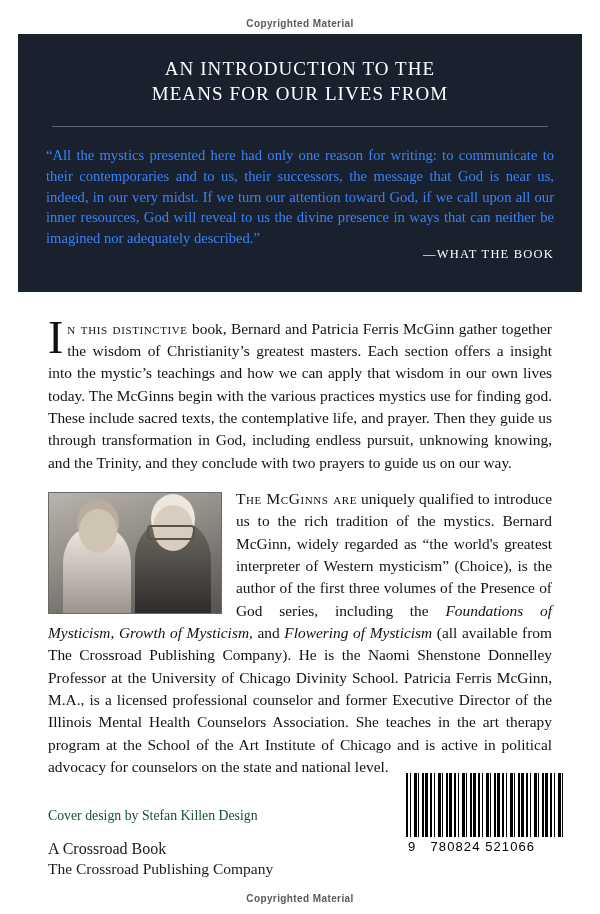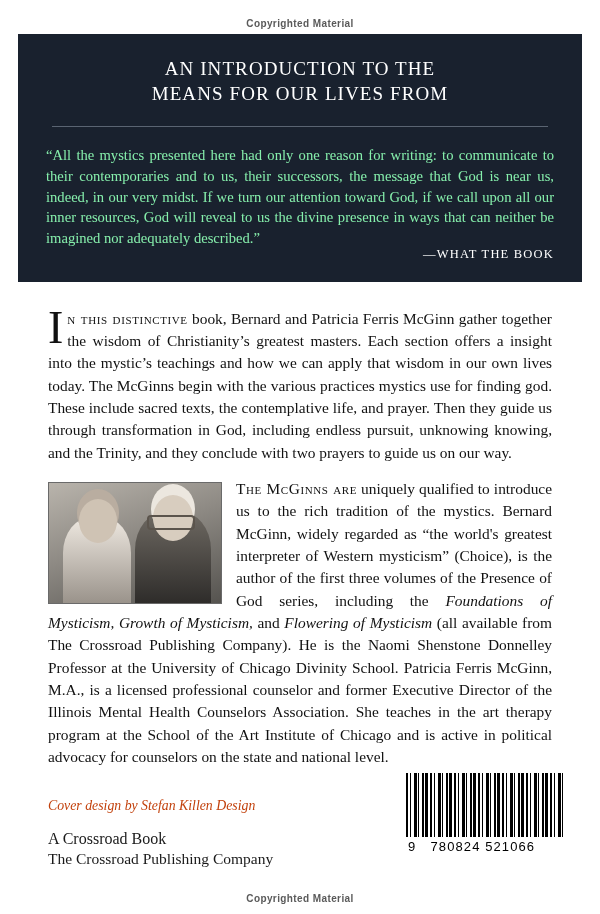--- a/index.html
+++ b/index.html
@@ -46,21 +46,21 @@
     width: 564px;
     height: 848px;
     background: #ffffff;
     box-sizing: border-box;
   }
 
   
   .header-block {
     background: #19212e;
     color: #ffffff;
-    padding: 22px 28px 20px 28px;
+    padding: 22px 28px 30px 28px;
     box-sizing: border-box;
   }
 
   .headline {
     text-align: center;
     font-family: "Liberation Serif", serif;
     font-size: 19px;
     line-height: 1.32;
     letter-spacing: 1.1px;
     color: #ffffff;
@@ -72,21 +72,21 @@
   .rule {
     height: 1px;
     background: #5a6472;
     margin: 20px 6px 18px 6px;
   }
 
   .quote {
     font-family: "Liberation Serif", serif;
     font-size: 14.6px;
     line-height: 1.42;
-    color: #86efac;
+    color: #3b82f6;
     text-align: justify;
     margin: 0;
   }
   .quote-attrib {
     display: block;
     text-align: right;
     font-size: 12.5px;
     letter-spacing: 1.2px;
     margin-top: -2px;
   }
@@ -168,23 +168,22 @@
   }
 
   .italic { font-style: italic; }
 
   .credits {
     clear: both;
     padding-top: 6px;
   }
   .cover-design {
     font-family: "Liberation Serif", serif;
-    font-style: italic;
     font-size: 13.8px;
-    color: #c2410c;
+    color: #14532d;
     margin: 10px 0 16px 0;
   }
   .imprint-line {
     font-family: "Liberation Serif", serif;
     font-size: 16px;
     margin: 0 0 2px 0;
   }
   .publisher-line {
     font-family: "Liberation Serif", serif;
     font-size: 15.5px;

